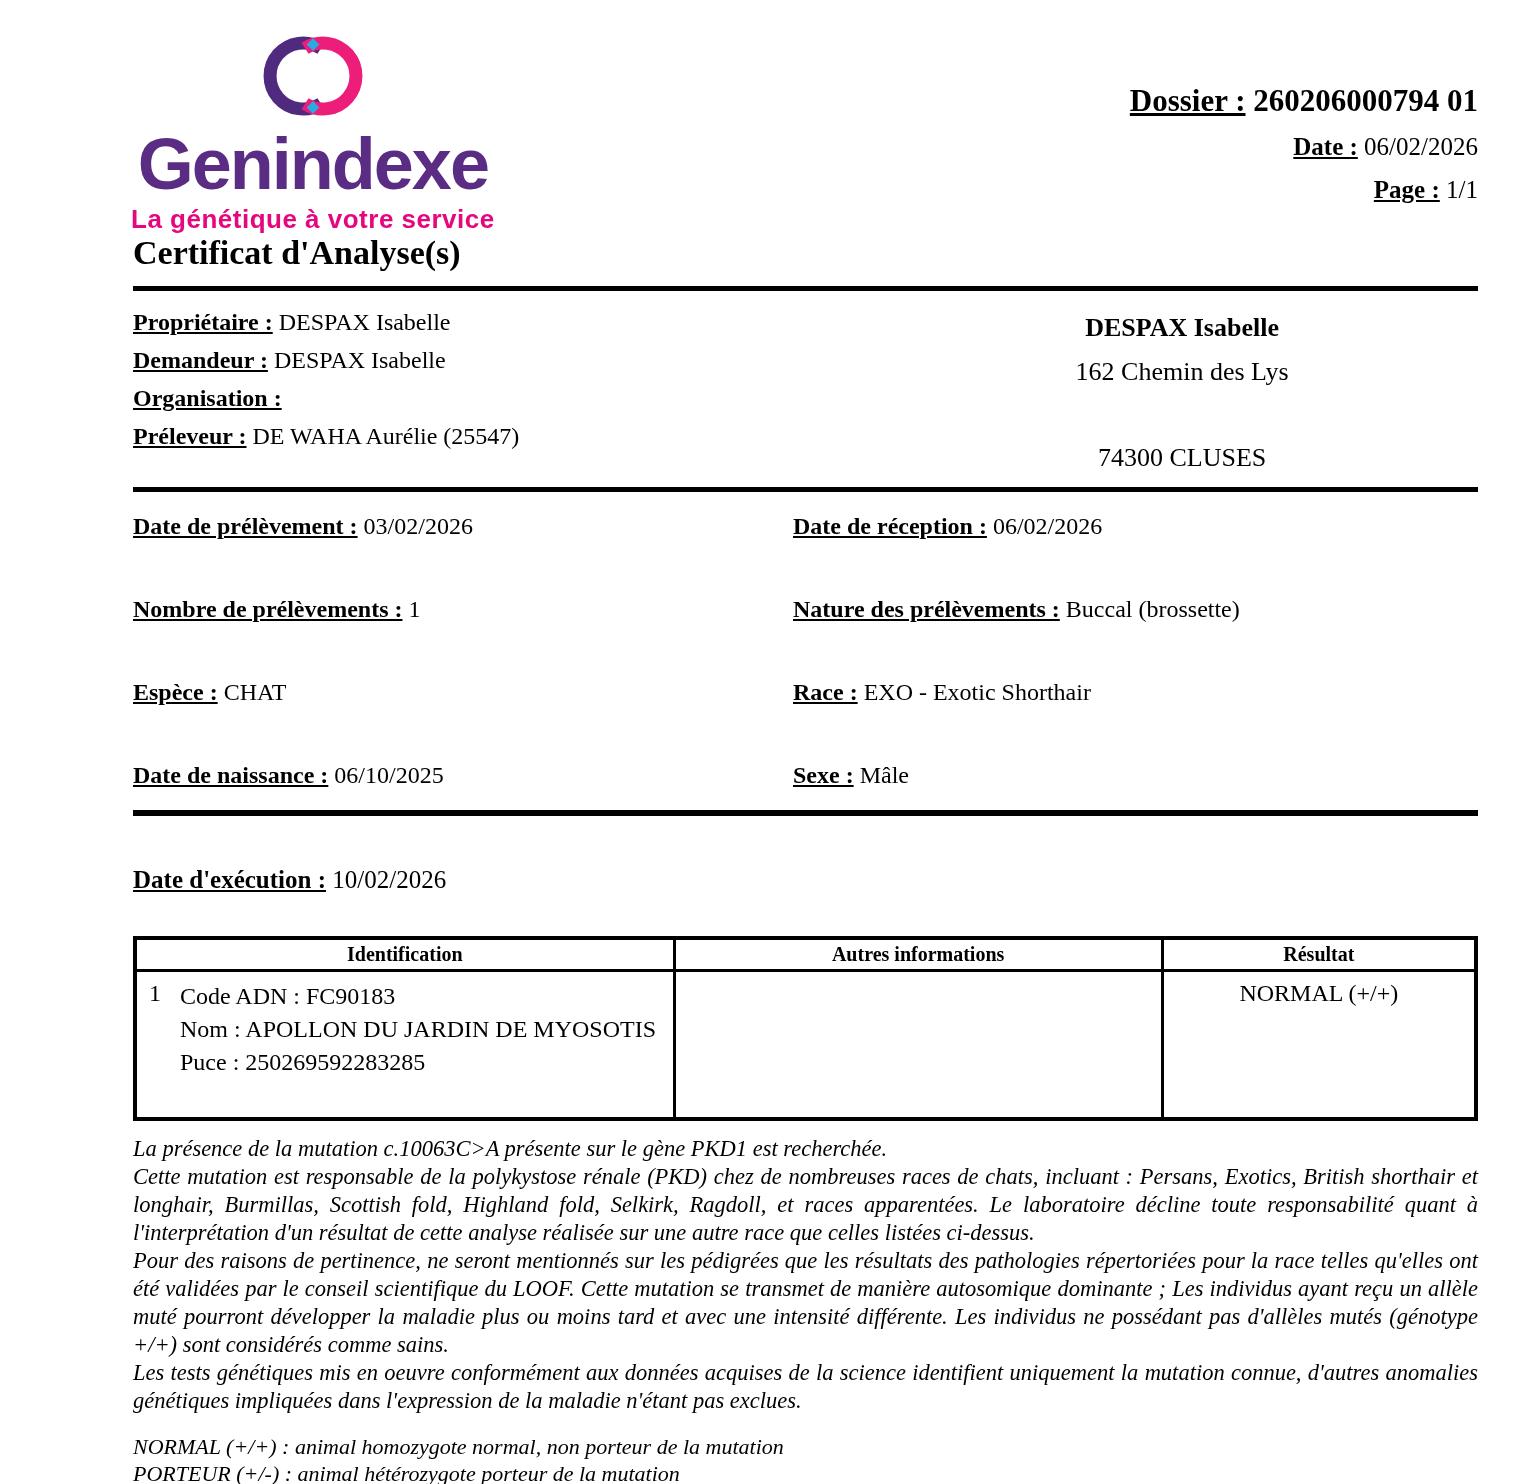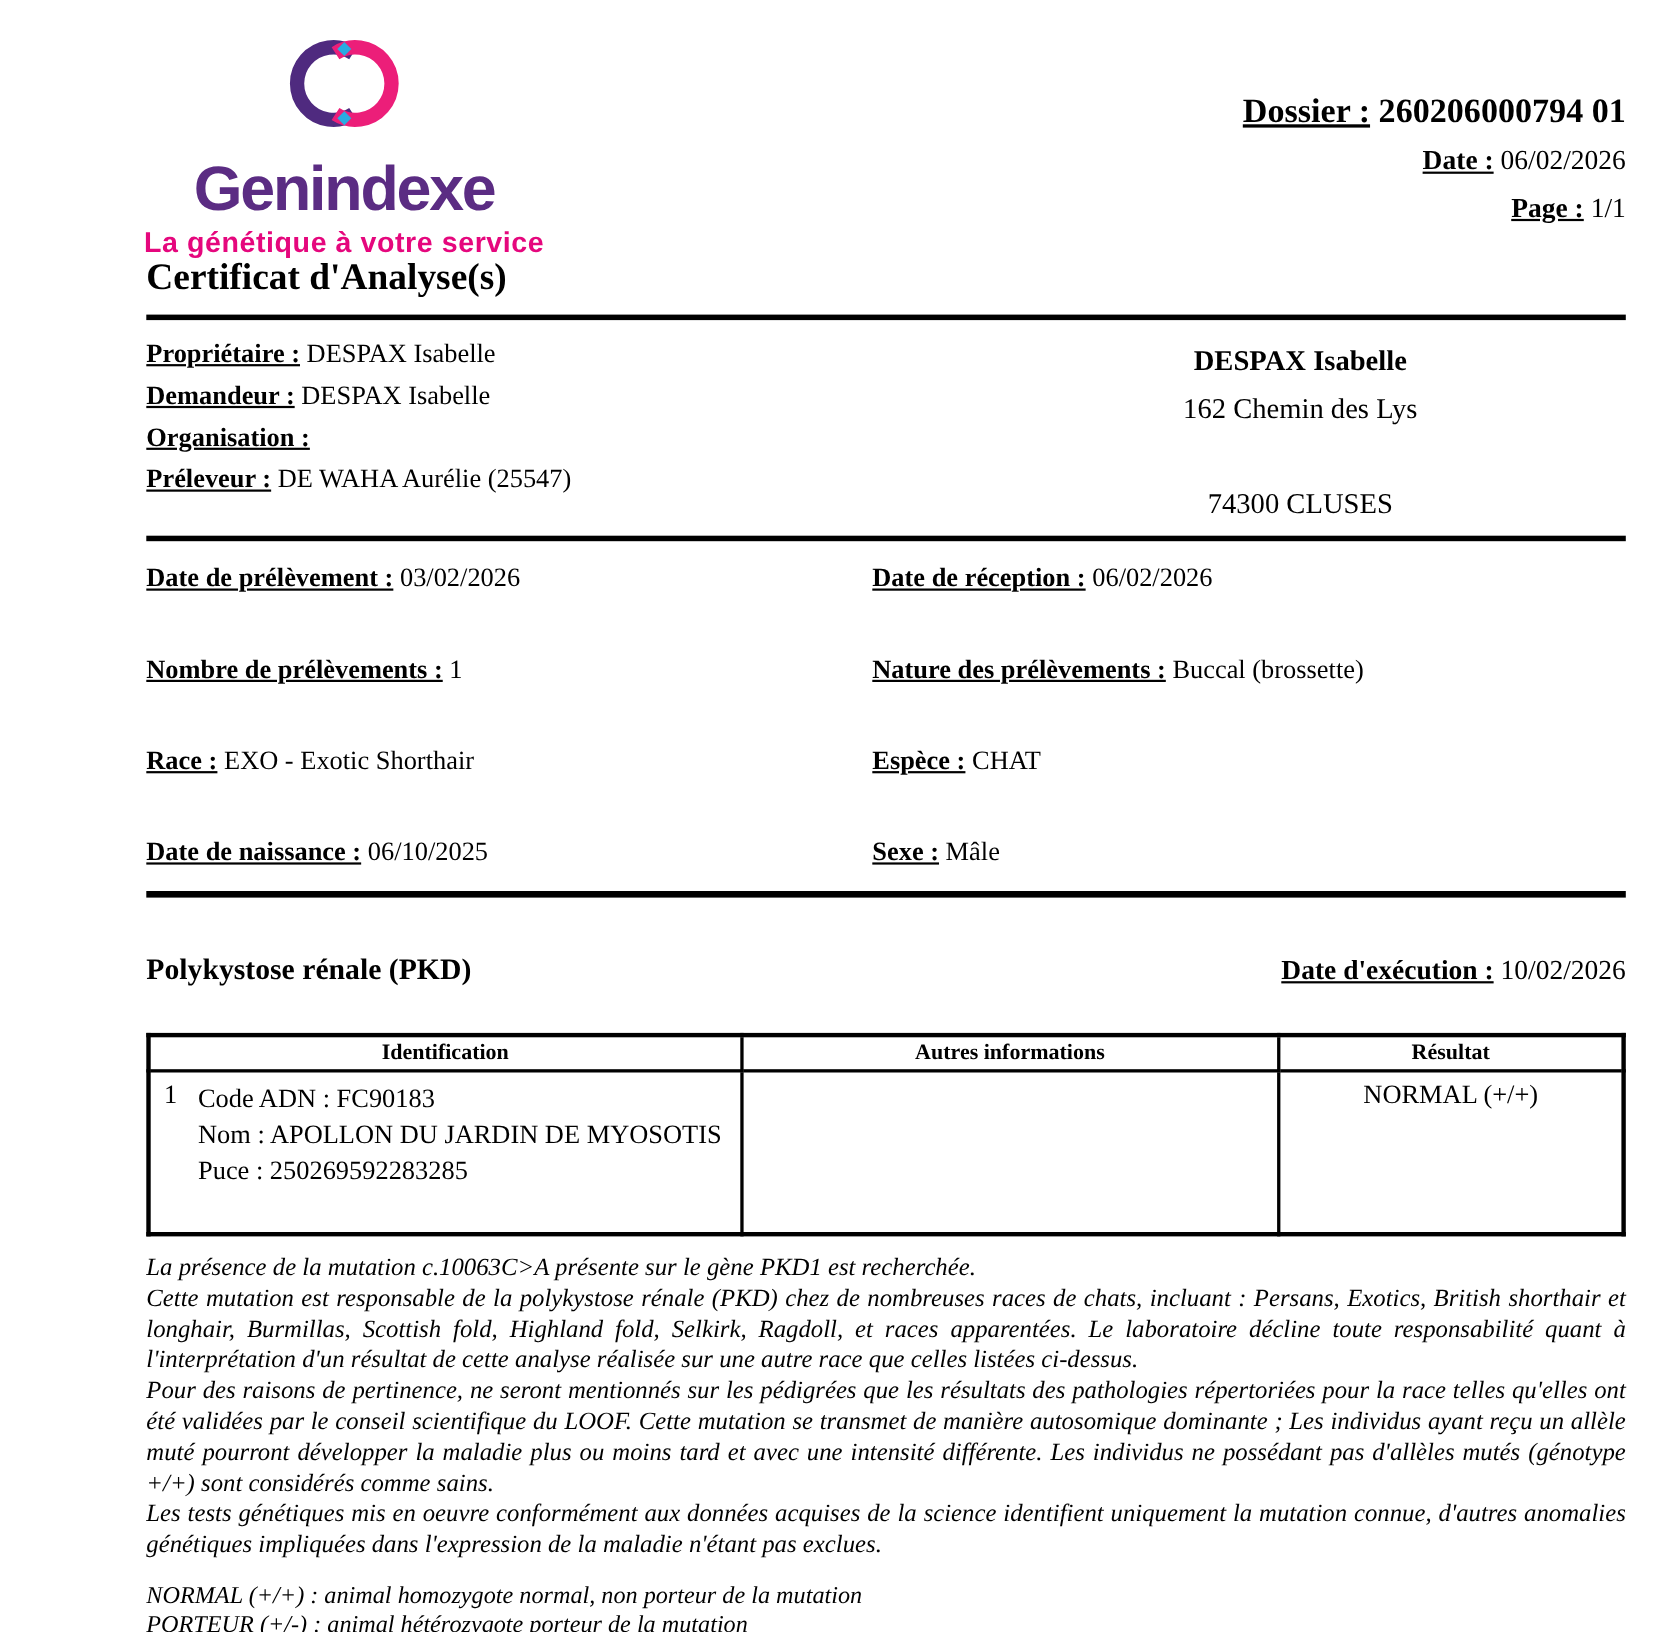--- a/index.html
+++ b/index.html
@@ -12,21 +12,21 @@
     font-family: "Liberation Serif", serif;
     color: #000000;
     padding: 0 42px 20px 133px;
     overflow: hidden;
   }
 
   
   .header { display: flex; justify-content: space-between; align-items: flex-start; padding-top: 26px; height: 232px; }
   .logo { display: flex; flex-direction: column; align-items: center; font-family: "Liberation Sans", sans-serif; margin-left: -2px; }
   .logo-icon { width: 108px; height: 100px; }
-  .brand-name { font-size: 57px; font-weight: bold; color: #5B2C83; letter-spacing: -2px; line-height: 1.0; margin-top: 18px; }
+  .brand-name { font-size: 72px; font-weight: bold; color: #5B2C83; letter-spacing: -2px; line-height: 1.0; margin-top: 2px; }
   .brand-tagline { font-size: 26px; font-weight: 600; color: #E5077D; margin-top: 4px; letter-spacing: 0.5px; }
 
   .dossier-block { text-align: right; padding-top: 58px; }
   .dossier-line { font-size: 31px; font-weight: bold; line-height: 1.1; }
   .meta-line { font-size: 25px; margin-top: 15px; line-height: 1.1; }
   .lbl { font-weight: bold; text-decoration: underline; }
 
   
   .doc-title { font-size: 34px; font-weight: bold; margin-top: 2px; }
   .rule { border: 0; border-top: 5px solid #000; margin-top: 14px; }
@@ -142,40 +142,39 @@
     </div>
     <div class="kv">
       <span class="lbl">Nombre de prélèvements :</span>
       <span>1</span>
     </div>
     <div class="kv">
       <span class="lbl">Nature des prélèvements :</span>
       <span>Buccal (brossette)</span>
     </div>
     <div class="kv">
+      <span class="lbl">Espèce :</span>
+      <span>CHAT</span>
+    </div>
+    <div class="kv">
       <span class="lbl">Race :</span>
       <span>EXO - Exotic Shorthair</span>
     </div>
     <div class="kv">
-      <span class="lbl">Espèce :</span>
-      <span>CHAT</span>
-    </div>
-    <div class="kv">
       <span class="lbl">Date de naissance :</span>
       <span>06/10/2025</span>
     </div>
     <div class="kv">
       <span class="lbl">Sexe :</span>
       <span>Mâle</span>
     </div>
   </div>
   <hr class="rule rule-thick" style="margin-top:2px;">
 
   <div class="analysis-head">
-    <div class="analysis-title">Polykystose rénale (PKD)</div>
     <div class="exec-date">
       <span class="lbl">Date d'exécution :</span>
       <span>10/02/2026</span>
     </div>
   </div>
 
   <table class="results">
     <thead>
       <tr>
         <th class="col-ident">Identification</th>

